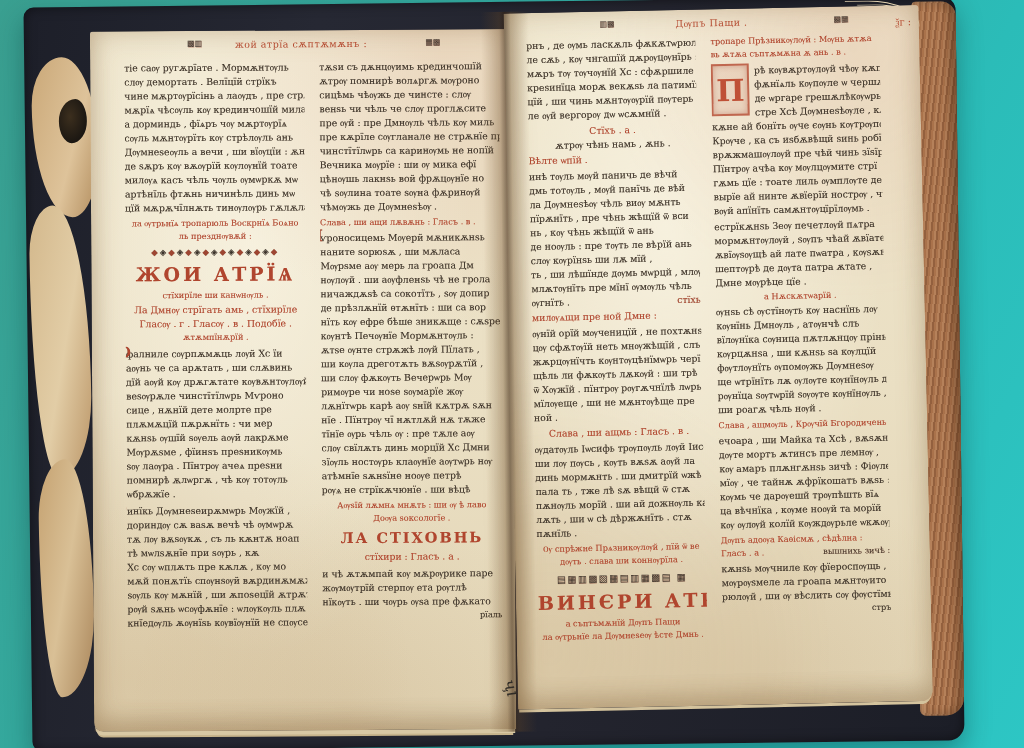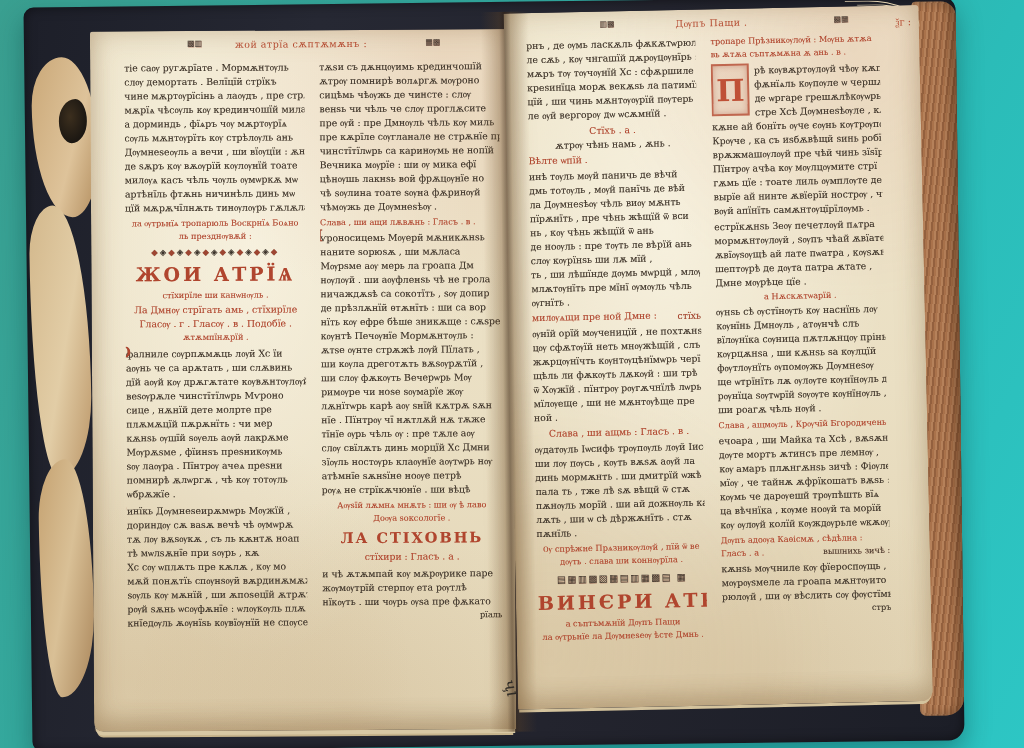--- a/index.html
+++ b/index.html
@@ -49,21 +49,21 @@
   .col{flex:1;position:relative;overflow:hidden;}
   .line{position:relative;font-size:9.3px;line-height:14px;white-space:nowrap;color:#3f352b;
     text-shadow:0 0 .5px rgba(64,50,36,.45);}
   .line.r{color:#b0452e;text-shadow:0 0 .5px rgba(176,69,46,.4);}
   .line.c{text-align:center;} .line.ri{text-align:right;}
   .line.s-sm{font-size:8.2px;line-height:13px;}
   .line.s-lg{font-size:14.5px;line-height:20px;letter-spacing:2px;font-weight:bold;}
   .line.s-xl{font-size:19px;line-height:26px;letter-spacing:3px;font-weight:bold;}
   .dc{position:absolute;left:-15px;top:-2px;font-size:16px;font-weight:bold;color:#b0452e;}
   .t2{float:right;}
-  .t2.r{color:#b0452e;margin-top:16px;} .t2.k{color:#3f352b;}
+  .t2.r{color:#b0452e;} .t2.k{color:#3f352b;}
   .orn-d{text-align:center;font-family:"DejaVu Sans",sans-serif;font-size:8.5px;line-height:13px;letter-spacing:2px;}
   .orn-d .oa{color:#9e4632;} .orn-d .ob{color:#3c342c;}
   .orn-b{text-align:center;font-family:"DejaVu Sans",sans-serif;font-size:9.5px;line-height:14px;letter-spacing:1.5px;color:#3c342c;text-shadow:.4px .4px 0 rgba(150,60,40,.4);}
   .initrow{display:flex;gap:5px;}
   .winit{flex:0 0 34px;height:48px;border:2px solid #c0674f;color:#bf5036;font-size:30px;font-weight:bold;
     display:flex;align-items:center;justify-content:center;background:rgba(192,103,79,.13);
     box-shadow:inset 0 0 6px rgba(160,60,40,.35);}
   .initlines{flex:1;min-width:0;}
   .gutter-mark{position:absolute;bottom:34px;left:calc(50% - 10px);z-index:7;font-size:17px;font-style:italic;
     color:#2f2b26;transform:rotate(72deg);}

